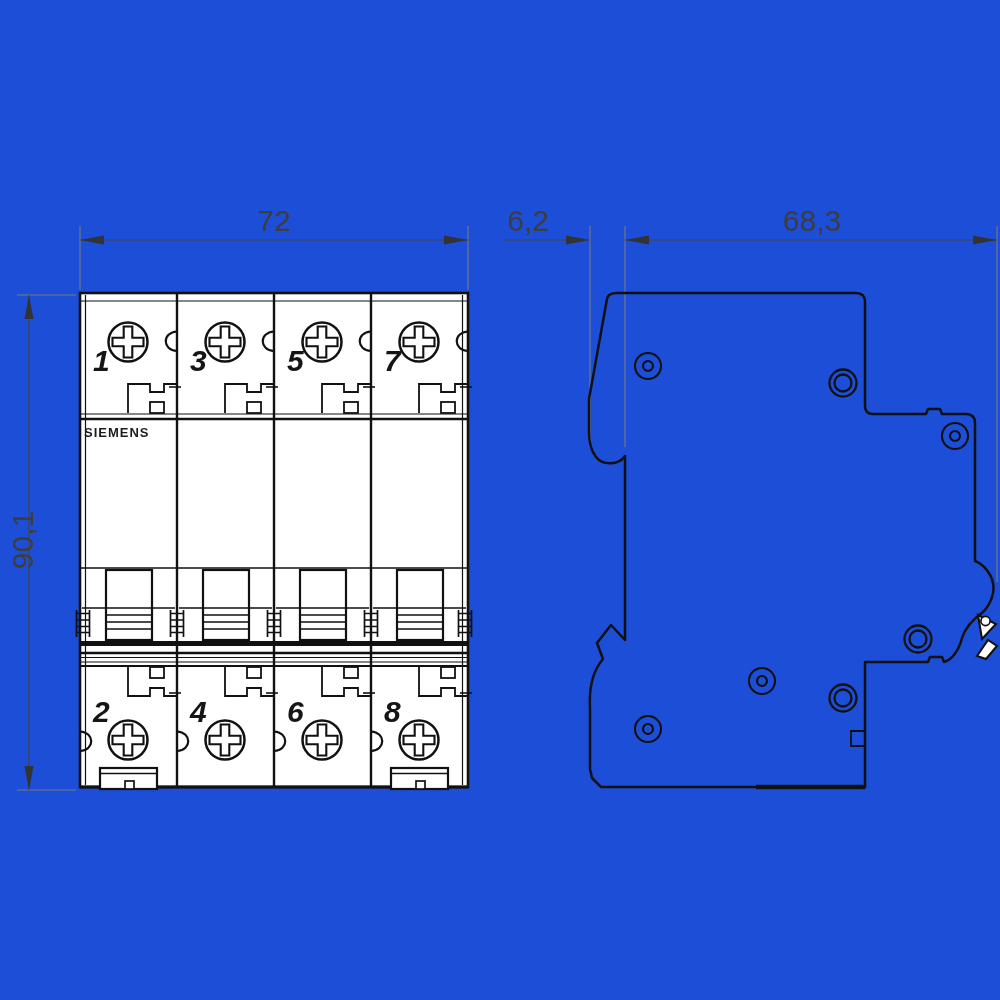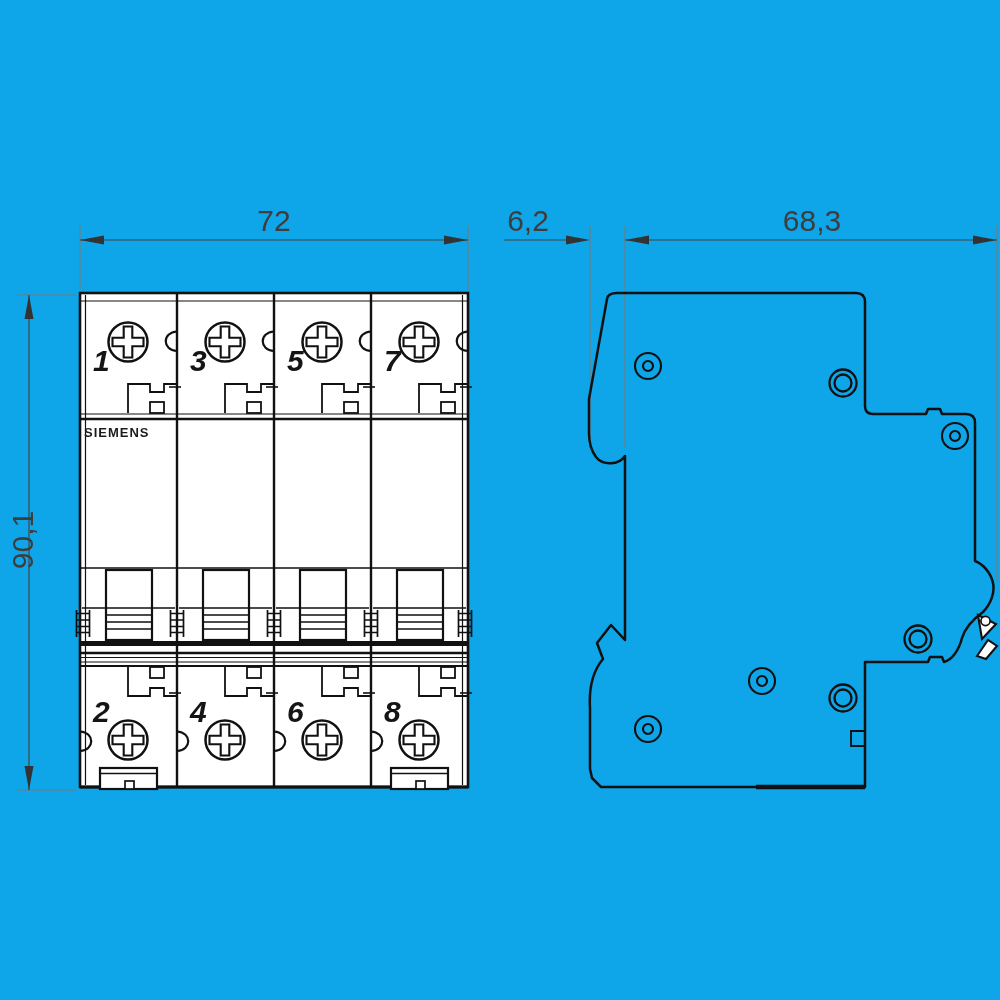--- a/index.html
+++ b/index.html
@@ -1,16 +1,16 @@
 <!DOCTYPE html>
 <html><head>
 <meta charset="utf-8">
 <style>
   html,body{margin:0;padding:0;background:#ffffff;}
-  .canvas{position:relative;width:1000px;height:1000px;background:#0ea5e9;overflow:hidden;
+  .canvas{position:relative;width:1000px;height:1000px;background:#1d4ed8;overflow:hidden;
           font-family:"Liberation Sans",sans-serif;}
   svg{display:block}
   
   .ol  {fill:none;stroke:#111;stroke-width:2.5;stroke-linejoin:round;}
   .ol-f{fill:#fff;stroke:#111;stroke-width:2.6;stroke-linejoin:miter;}
   .md  {fill:none;stroke:#111;stroke-width:1.8;}
   .tn  {fill:none;stroke:#111;stroke-width:1.2;}
   .bar {fill:#111;stroke:none;}
   .wit {fill:none;stroke:#7a7a7a;stroke-width:1.1;}
   .dml {fill:none;stroke:#454545;stroke-width:1.2;}

